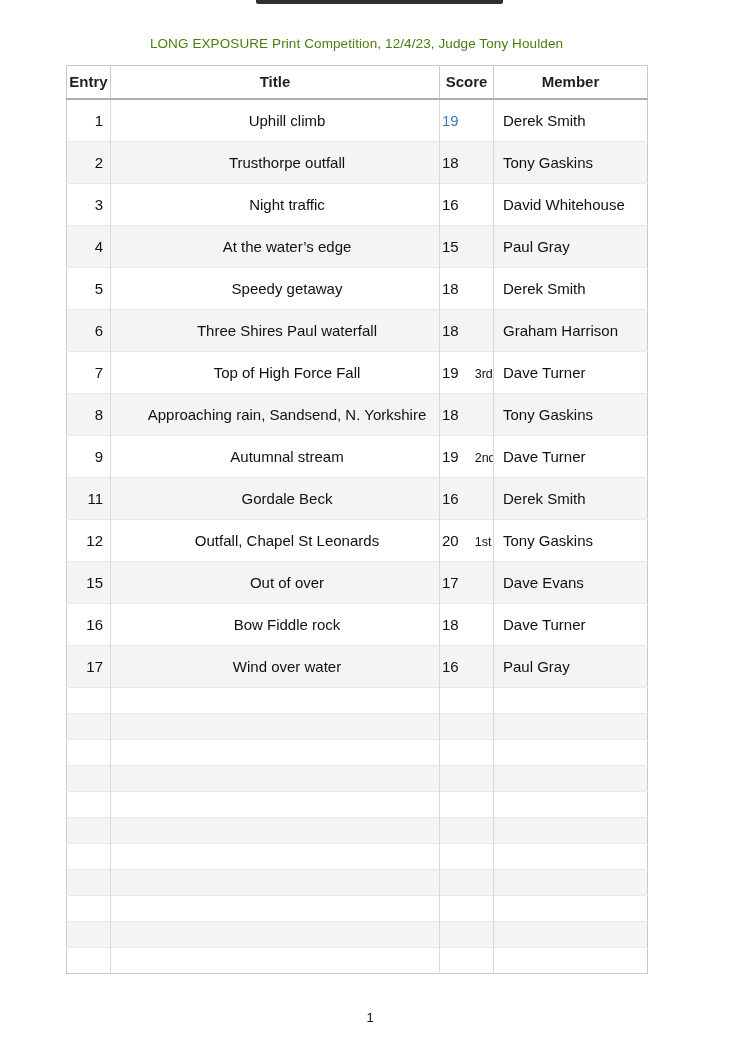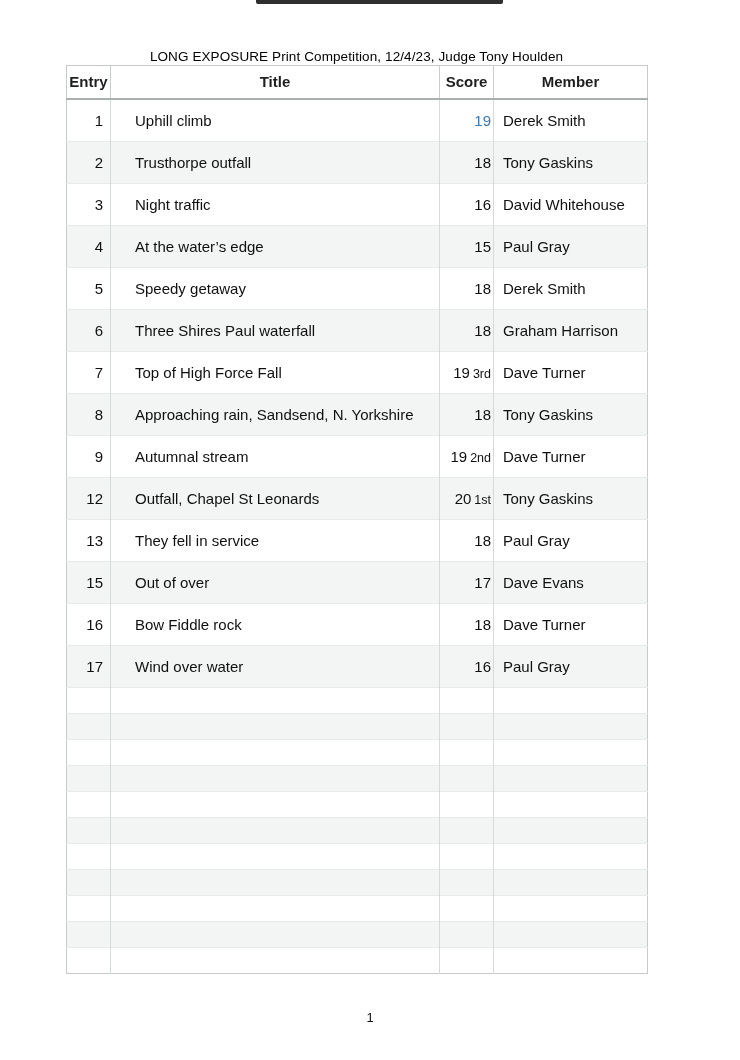--- a/index.html
+++ b/index.html
@@ -6,21 +6,21 @@
   html,body { width:740px; height:1060px; background:#ffffff;
     font-family:"Liberation Sans", sans-serif; overflow:hidden; position:relative; }
 
   .top-dark-bar {
     position:absolute; top:0; left:256px; width:247px; height:4px;
     background:#2f2f2f; border-radius:0 0 2px 2px;
   }
 
   .page-title {
     position:absolute; top:36px; left:66px; width:581px;
-    text-align:center; font-size:13.5px; color:#000000; letter-spacing:0.1px;margin-top:13px;
+    text-align:center; font-size:13.5px; color:#4d7c0f; letter-spacing:0.1px;
   }
 
   table.results-table {
     position:absolute; left:66px; top:65px; width:581px;
     border-collapse:collapse; table-layout:fixed;
     border:1px solid #c6cbca;
   }
   col.c-entry  { width:44px; }
   col.c-title  { width:329px; }
   col.c-score  { width:54px; }
@@ -37,26 +37,26 @@
   td {
     font-size:15px; color:#101010; height:29px; vertical-align:middle;
     border-top:1px solid #e6ebea; background:#ffffff; overflow:hidden; white-space:nowrap;
   }
   td + td { border-left:1px solid #d6dbda; }
 
   tbody tr:nth-child(even) td { background:#f2f5f4; }
   tbody tr.empty td { height:26px; }
 
   td.cell-entry  { text-align:right; padding-right:7px; }
-  td.cell-title  { text-align:left;  padding-left:24px; }
-  td.cell-score  { text-align:right; padding:12px 2px; }
+  td.cell-title  { text-align:center;  padding-left:24px; }
+  td.cell-score  { text-align:left; padding:12px 2px; }
   td.cell-member { text-align:left;  padding-left:9px;margin-top:39px; }
 
   .score-link { color:#3c78b5; }
-  .award { font-size:12.5px; margin-left:3px; }
+  .award { font-size:12.5px; margin-left:16px; }
 
   .page-number {
     position:absolute; top:1010px; left:0; width:740px;
     text-align:center; font-size:13px; color:#101010;
   }
 </style>
 </head>
 <body>
 
 <div class="top-dark-bar"></div>
@@ -127,32 +127,32 @@
         <td class="cell-score"><span>18</span></td>
         <td class="cell-member">Tony Gaskins</td>
       </tr>
       <tr>
         <td class="cell-entry">9</td>
         <td class="cell-title">Autumnal stream</td>
         <td class="cell-score"><span>19</span><span class="award">2nd</span></td>
         <td class="cell-member">Dave Turner</td>
       </tr>
       <tr>
+        <td class="cell-entry">11</td>
+        <td class="cell-title">Gordale Beck</td>
+        <td class="cell-score"><span>16</span></td>
+        <td class="cell-member">Derek Smith</td>
+      </tr>
+      <tr>
         <td class="cell-entry">12</td>
         <td class="cell-title">Outfall, Chapel St Leonards</td>
         <td class="cell-score"><span>20</span><span class="award">1st</span></td>
         <td class="cell-member">Tony Gaskins</td>
       </tr>
       <tr>
-        <td class="cell-entry">13</td>
-        <td class="cell-title">They fell in service</td>
-        <td class="cell-score"><span>18</span></td>
-        <td class="cell-member">Paul Gray</td>
-      </tr>
-      <tr>
         <td class="cell-entry">15</td>
         <td class="cell-title">Out of over</td>
         <td class="cell-score"><span>17</span></td>
         <td class="cell-member">Dave Evans</td>
       </tr>
       <tr>
         <td class="cell-entry">16</td>
         <td class="cell-title">Bow Fiddle rock</td>
         <td class="cell-score"><span>18</span></td>
         <td class="cell-member">Dave Turner</td>

